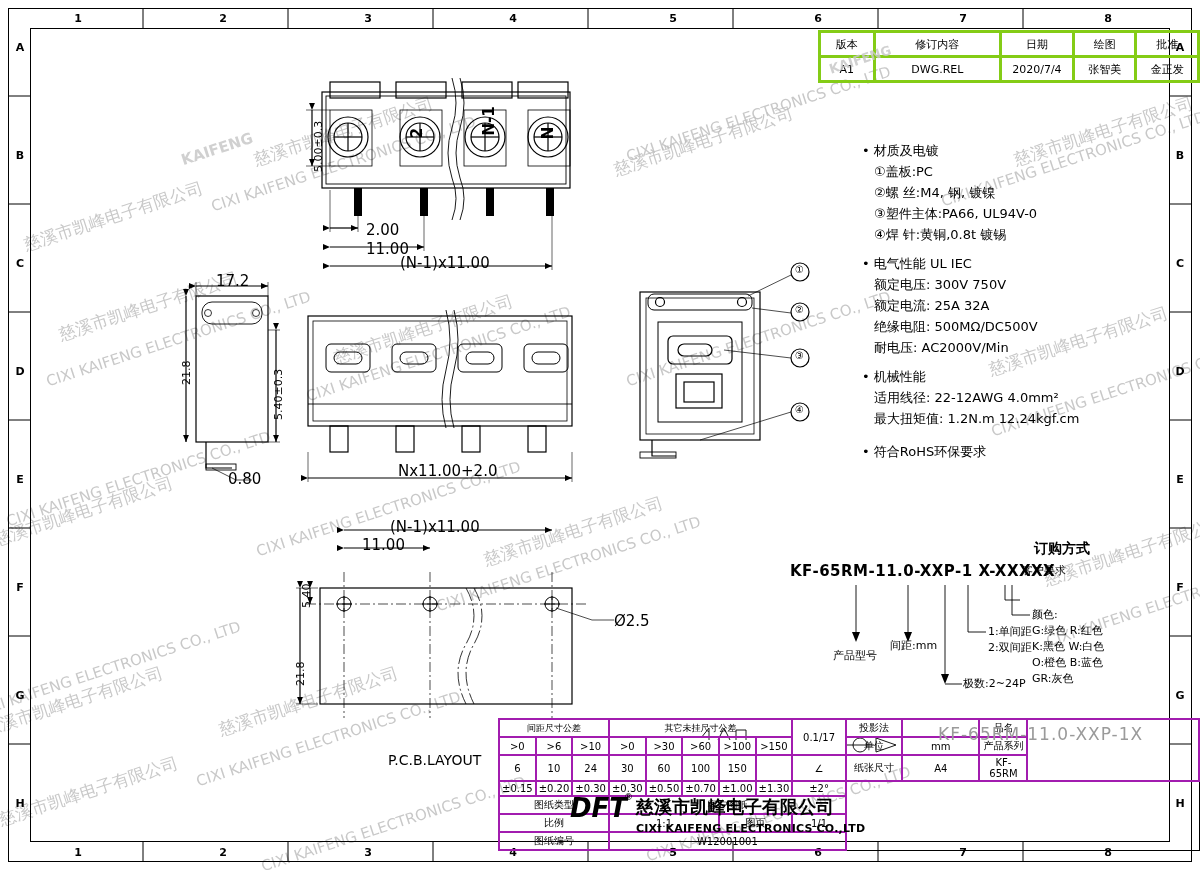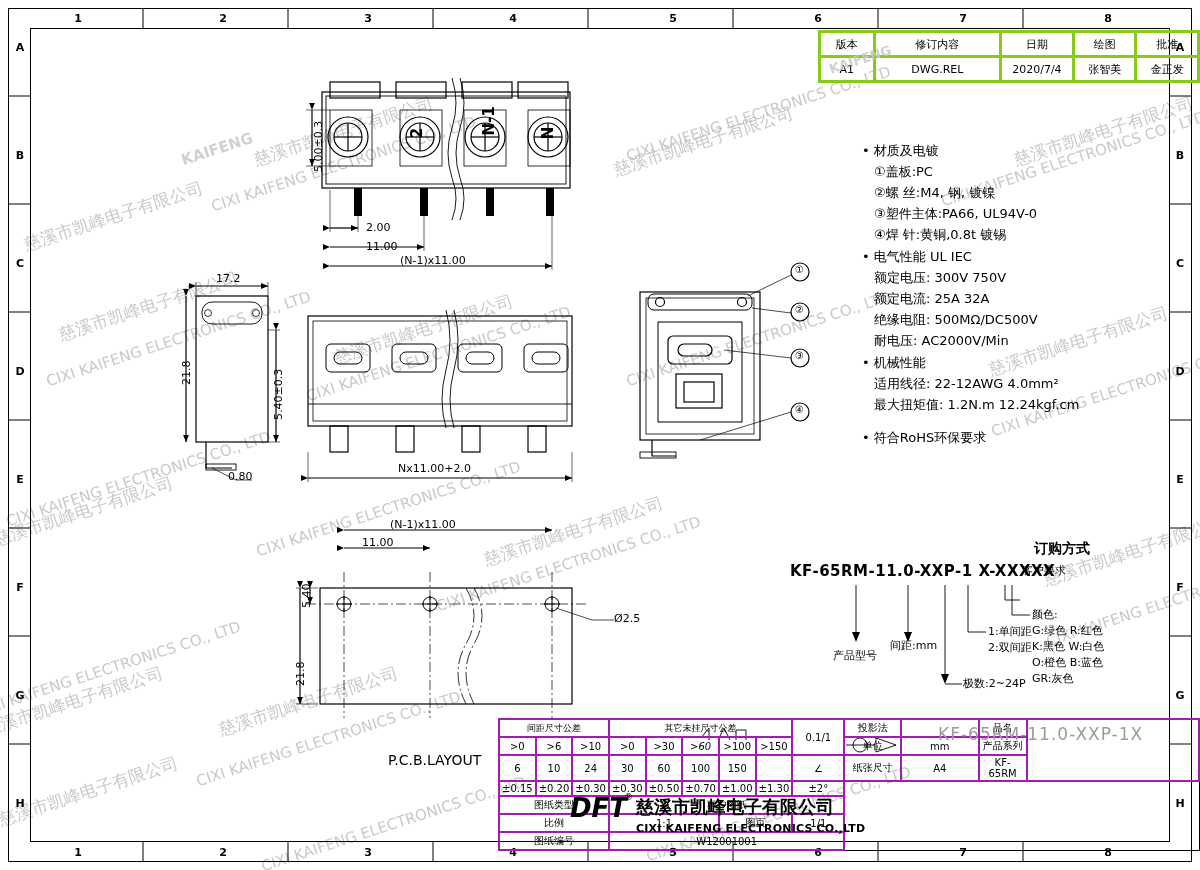--- a/index.html
+++ b/index.html
@@ -16,37 +16,37 @@
   
   .wm{position:absolute;color:#bfbfbf;font-size:15px;transform:rotate(-18deg);white-space:nowrap;opacity:.85;pointer-events:none;font-family:"DejaVu Sans",sans-serif;}
   .wm.big{font-size:17px;}
   .wm.logo{color:#c8c8c8;font-weight:bold;}
   
   table{border-collapse:collapse;}
   .revtab{left:818px;top:30px;font-size:11px;}
   .revtab td,.revtab th{border:3px solid #84cc16;text-align:center;padding:2px 2px;font-weight:normal;}
   
   .notes{left:862px;top:140px;width:300px;font-size:13px;line-height:21px;}
-  .notes .bullet{margin-top:1px;}
+  .notes .bullet{margin-top:8px;}
   .notes .ind{padding-left:12px;}
   
   .order{left:790px;top:540px;width:300px;font-size:13px;}
   .ordtitle{font-size:14px;font-weight:bold;}
   .ordcode{font-size:15px;font-weight:bold;letter-spacing:.5px;margin-top:4px;}
   .small{font-size:11px;line-height:16px;}
   
   .tb{left:498px;top:718px;font-size:10px;}
   .tb td{border:2px solid #a21caf;text-align:center;padding:1px 2px;}
   .dimnote{font-size:9px;}
   .company{left:636px;top:795px;font-size:18px;font-weight:bold;}
   .company2{left:636px;top:822px;font-size:11px;font-weight:bold;letter-spacing:.2px;}
   .dftlogo{left:570px;top:793px;font-size:26px;font-weight:bold;font-style:italic;}
   .partno{left:938px;top:724px;font-size:17px;color:#9a9a9a;letter-spacing:1px;}
   
-  .lbl{font-size:11px;}
+  .lbl{font-size:15px;}
   .lbl-v{font-size:11px;transform:rotate(-90deg);transform-origin:left top;white-space:nowrap;}
   .pcb{left:388px;top:752px;font-size:14px;}
   svg{position:absolute;left:0;top:0;}
 </style>
 </head>
 <body>
 
 <div id="sheet">
 
   <div>
@@ -439,33 +439,33 @@
   <div class="abs small" style="left:1032px;top:623px;">G:绿色   R:红色</div>
   <div class="abs small" style="left:1032px;top:639px;">K:黑色   W:白色</div>
   <div class="abs small" style="left:1032px;top:655px;">O:橙色   B:蓝色</div>
   <div class="abs small" style="left:1032px;top:671px;">GR:灰色</div>
 
   <table class="abs tb">
     <tbody>
         <tr>
       <td colspan="3" class="dimnote">间距尺寸公差</td>
       <td colspan="5" class="dimnote">其它未挂尺寸公差</td>
-      <td rowspan="2" style="width:52px;">0.1/1</td>
+      <td rowspan="2" style="width:52px;">0.1/17</td>
       <td style="width:62px;">投影法</td>
       <td style="width:86px;">&nbsp;</td>
       <td style="width:46px;">品名</td>
       <td rowspan="3" style="width:212px;">&nbsp;</td>
     </tr>
     <tr>
       <td style="width:26px;">&gt;0</td>
       <td style="width:26px;">&gt;6</td>
       <td style="width:26px;">&gt;10</td>
       <td style="width:26px;">&gt;0</td>
       <td style="width:26px;">&gt;30</td>
-      <td style="width:26px;font-style:italic;">&gt;60</td>
+      <td style="width:26px;">&gt;60</td>
       <td style="width:26px;">&gt;100</td>
       <td style="width:30px;">&gt;150</td>
       <td>单位</td>
       <td>mm</td>
       <td>产品系列</td>
     </tr>
     <tr>
       <td>6</td>
       <td>10</td>
       <td>24</td>

